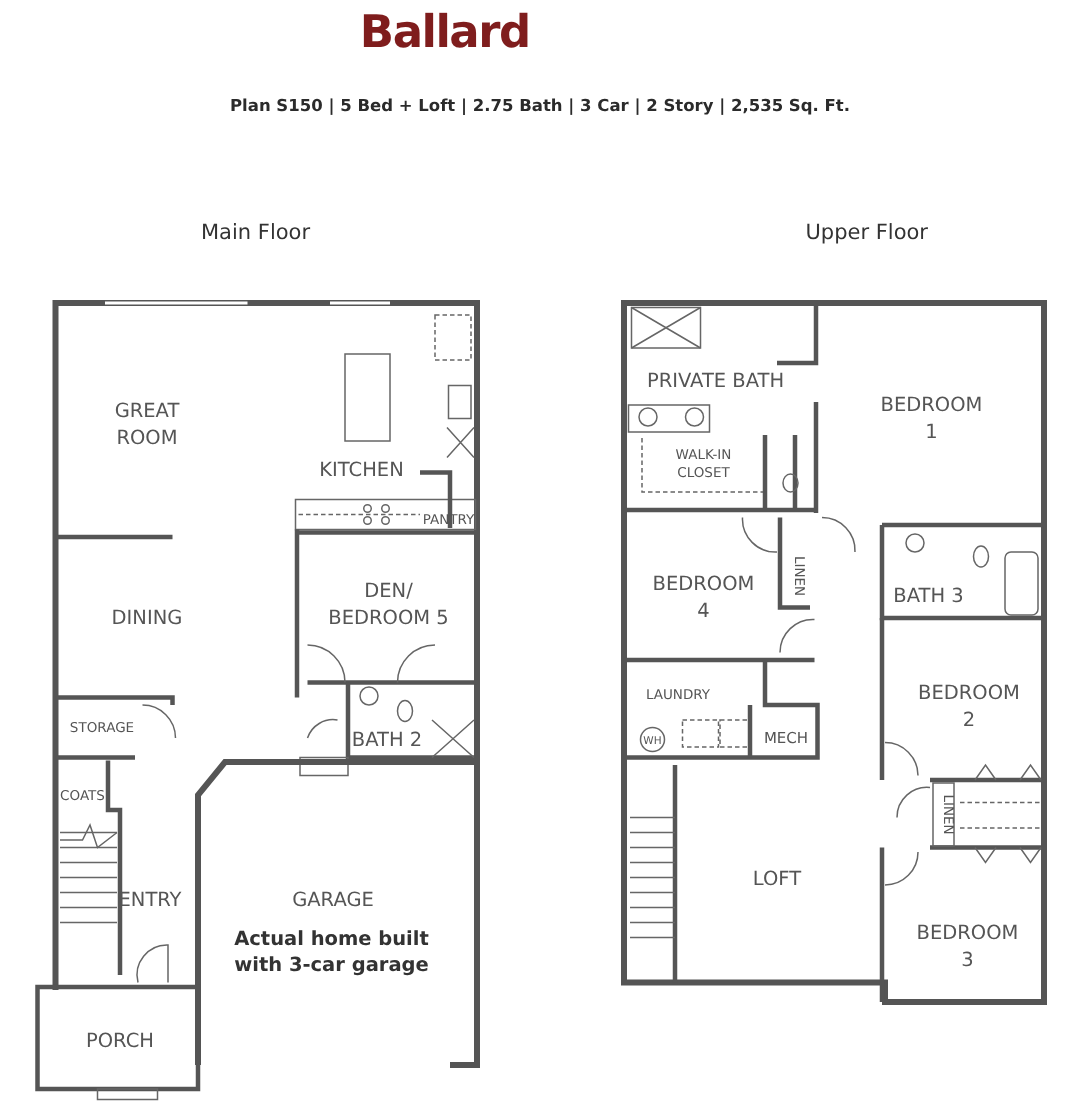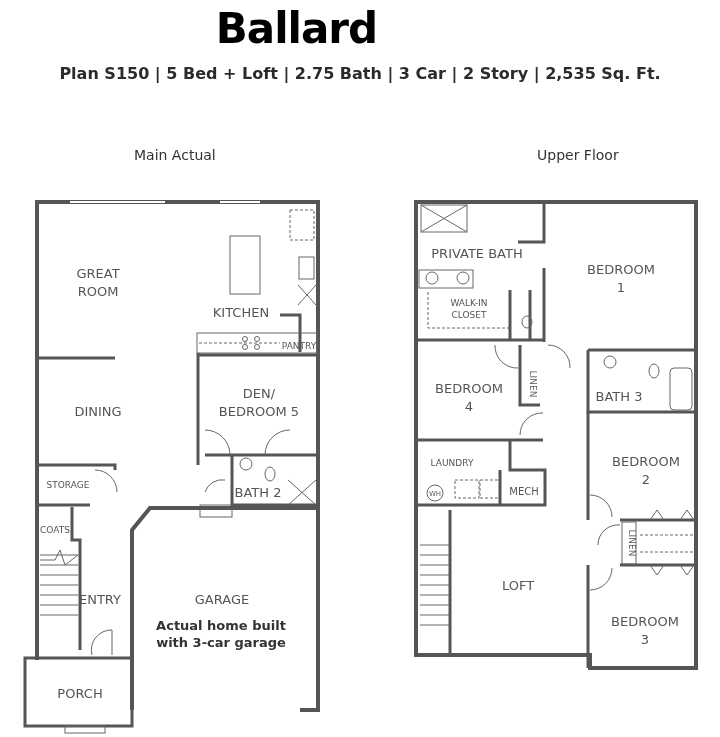--- a/index.html
+++ b/index.html
@@ -1,34 +1,34 @@
 <!DOCTYPE html>
 <html><head>
 <meta charset="utf-8">
 <style>
   html, body { margin:0; padding:0; background:#ffffff; }
   body { width:720px; height:737px; position:relative; overflow:hidden; font-family:"Liberation Sans", sans-serif; color:#333; }
-  .title { position:absolute; left:0; width:593px; top:4px; text-align:center; font-family:"DejaVu Sans", sans-serif; font-weight:bold; font-size:42px; color:#000000; letter-spacing:-1px; }
-  .subtitle { position:absolute; left:0; width:720px; top:64px; text-align:center; font-family:"DejaVu Sans", sans-serif; font-weight:bold; font-size:16px; color:#2b2b2b; }
+  .title { position:absolute; left:0; width:593px; top:4px; text-align:center; font-family:"DejaVu Sans", sans-serif; font-weight:bold; font-size:30px; color:#7f1d1d; letter-spacing:-1px; }
+  .subtitle { position:absolute; left:0; width:720px; top:64px; text-align:center; font-family:"DejaVu Sans", sans-serif; font-weight:bold; font-size:11px; color:#2b2b2b; }
   .floor-label { position:absolute; top:147px; font-family:"DejaVu Sans", sans-serif; font-size:14px; color:#333; }
   svg { position:absolute; left:0; top:0; }
   .room { font-family:"DejaVu Sans", sans-serif; font-size:13px; fill:#555; text-anchor:middle; }
   .room-sm { font-family:"DejaVu Sans", sans-serif; font-size:9px; fill:#555; text-anchor:middle; }
   .note { font-family:"DejaVu Sans", sans-serif; font-size:13px; font-weight:bold; fill:#333; text-anchor:middle; }
   .wall { fill:none; stroke:#555; stroke-width:4; }
   .iwall { fill:none; stroke:#555; stroke-width:3; }
   .thin { fill:none; stroke:#666; stroke-width:1; }
   .dash { fill:none; stroke:#666; stroke-width:1; stroke-dasharray:3 2; }
 </style>
 </head>
 <body>
 
 <div class="title">Ballard</div>
 <div class="subtitle">Plan S150 | 5 Bed + Loft | 2.75 Bath | 3 Car | 2 Story | 2,535 Sq. Ft.</div>
-<div class="floor-label" style="left:134px">Main Actual</div>
+<div class="floor-label" style="left:134px">Main Floor</div>
 <div class="floor-label" style="left:537px">Upper Floor</div>
 
 <svg width="720" height="737" viewBox="0 0 720 737">
 
   <g>
 
     <path class="wall" d="M37 660 L37 202 L318 202 L318 710 L300 710"></path>
 
     <line x1="70" y1="202" x2="165" y2="202" stroke="#fff" stroke-width="2"></line>
     <line x1="220" y1="202" x2="260" y2="202" stroke="#fff" stroke-width="2"></line>

